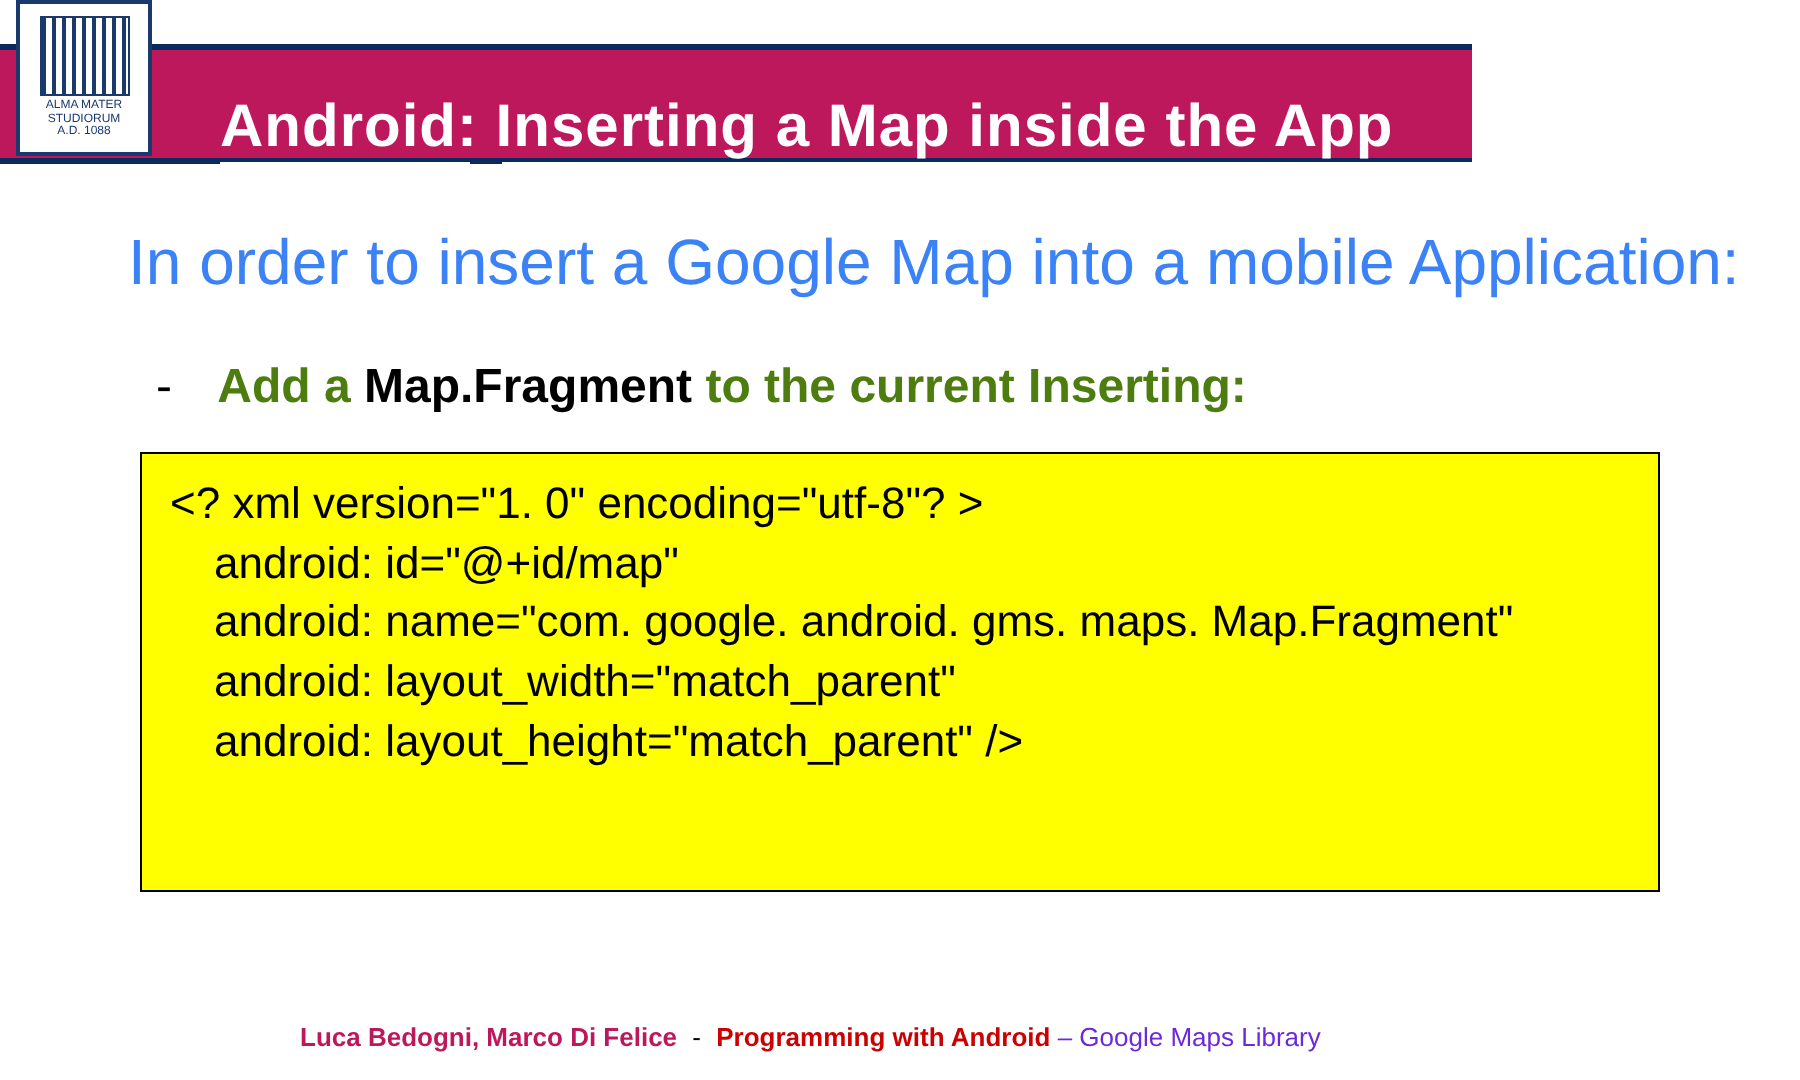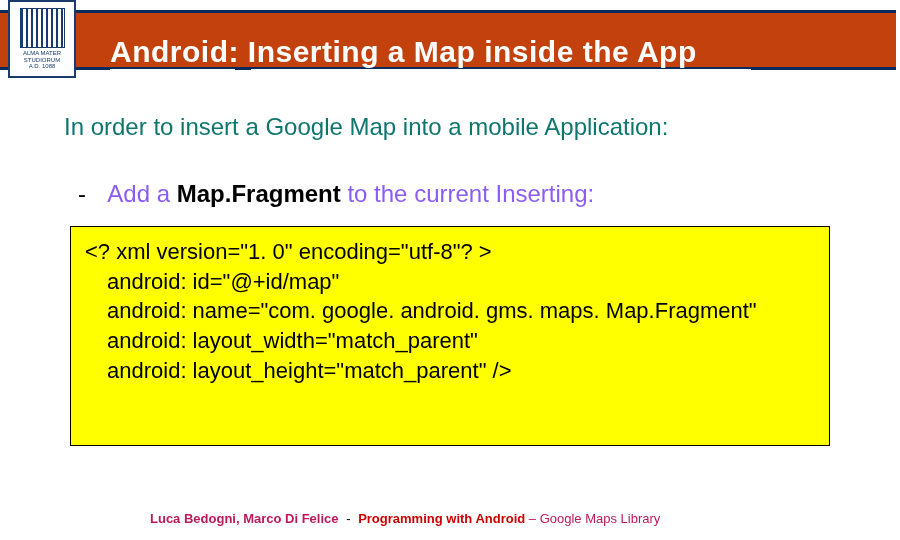--- a/index.html
+++ b/index.html
@@ -6,25 +6,25 @@
   body {
     width: 900px;
     height: 540px;
     background: #ffffff;
     font-family: Arial, Helvetica, sans-serif;
     position: relative;
     overflow: hidden;
   }
   .header-bar {
     position: absolute;
-    top: 10px;
+    top: 22px;
     left: 0;
-    width: 896px;
+    width: 736px;
     height: 60px;
-    background: #c2410c;
+    background: #be185d;
     border-top: 3px solid #0a2a5e;
     border-bottom: 3px solid #0a2a5e;
     display: flex;
     align-items: center;
   }
   .logo {
     position: absolute;
     top: 0px;
     left: 8px;
     width: 68px;
@@ -71,35 +71,35 @@
     left: 251px;
     top: 56px;
     width: 500px;
     height: 2px;
     background: #ffffff;
   }
   .intro {
     position: absolute;
     top: 113px;
     left: 64px;
-    font-size: 24px;
-    color: #0f766e;
+    font-size: 32px;
+    color: #3b82f6;
   }
   .bullet-row {
     position: absolute;
     top: 180px;
     left: 78px;
     font-size: 24px;
     color: #000000;
   }
   .bullet-dash {
     display: inline-block;
     width: 24px;
   }
-  .bullet-text { color: #8b5cf6; }
+  .bullet-text { color: #4d7c0f; font-weight: bold; }
   .bold { font-weight: bold; margin-top: 34px; }
   .codebox {
     position: absolute;
     top: 226px;
     left: 70px;
     width: 760px;
     height: 220px;
     background: #ffff00;
     border: 1px solid #000;
     padding: 10px 14px;
@@ -112,21 +112,21 @@
   .footer {
     position: absolute;
     bottom: 14px;
     left: 150px;
     font-size: 13px;
     color: #000;
   }
   .footer .authors { font-weight: bold; color: #be185d; }
   .footer .sep { font-weight: normal; margin: 0 4px; }
   .footer .course { color: #cc0000; font-weight: bold; }
-  .footer .course-sub { color: #be185d; }
+  .footer .course-sub { color: #6d28d9; }
 </style>
 </head>
 <body>
 
 <div class="logo">
   <div class="logo-inner"></div>
   <span>ALMA MATER STUDIORUM</span>
   <span>A.D. 1088</span>
 </div>
 

